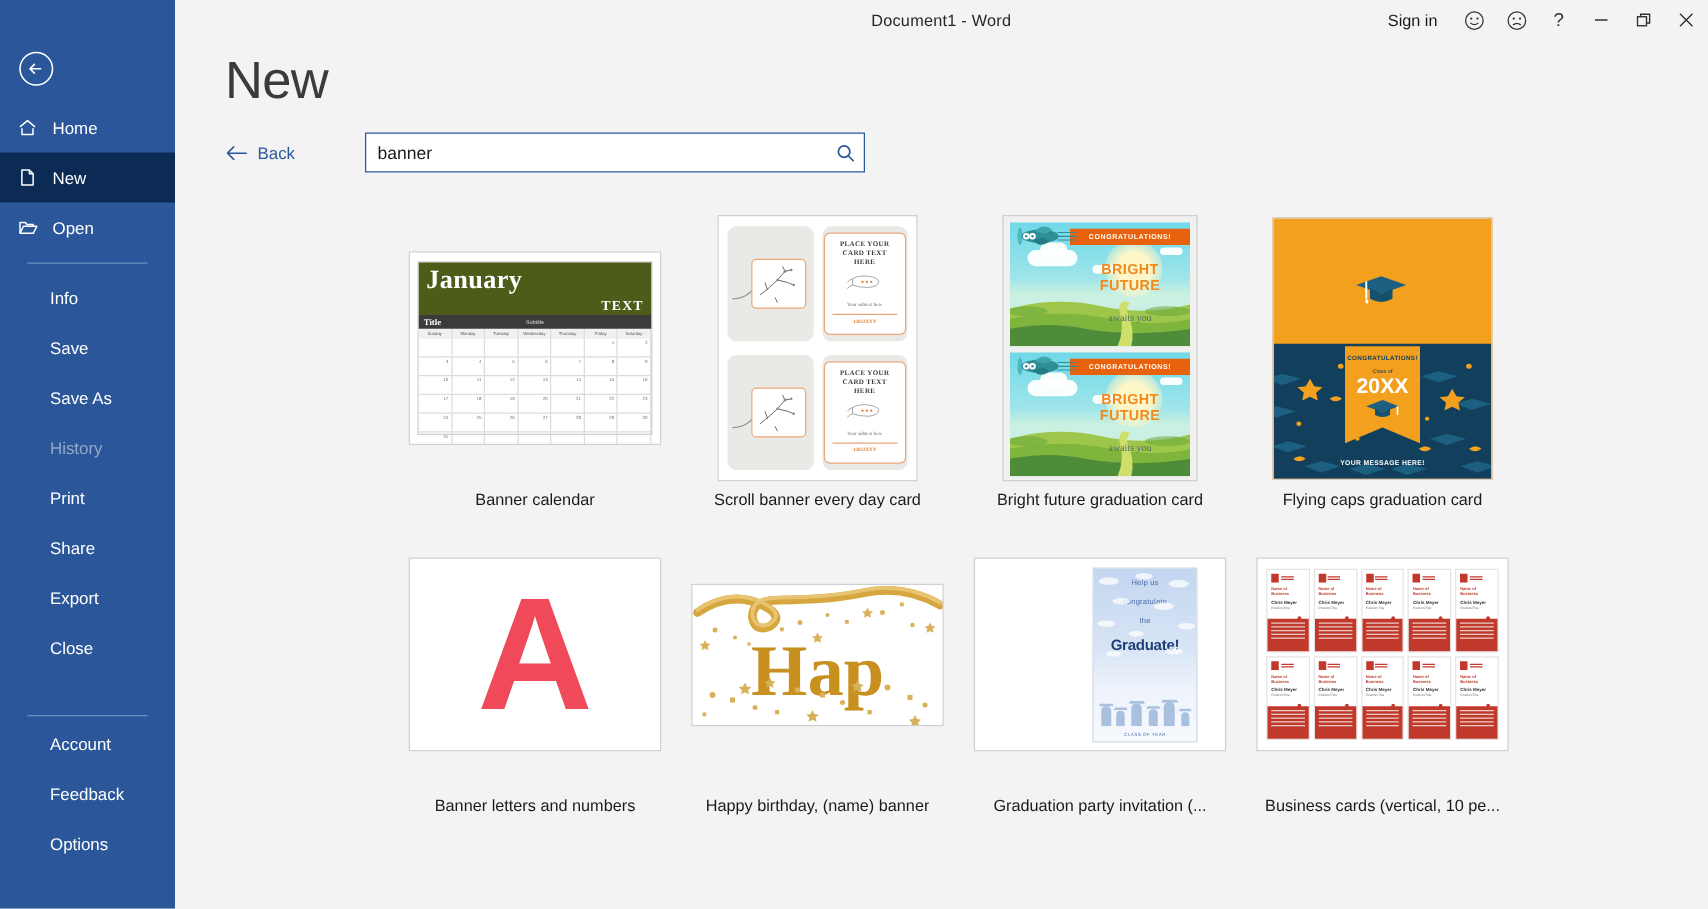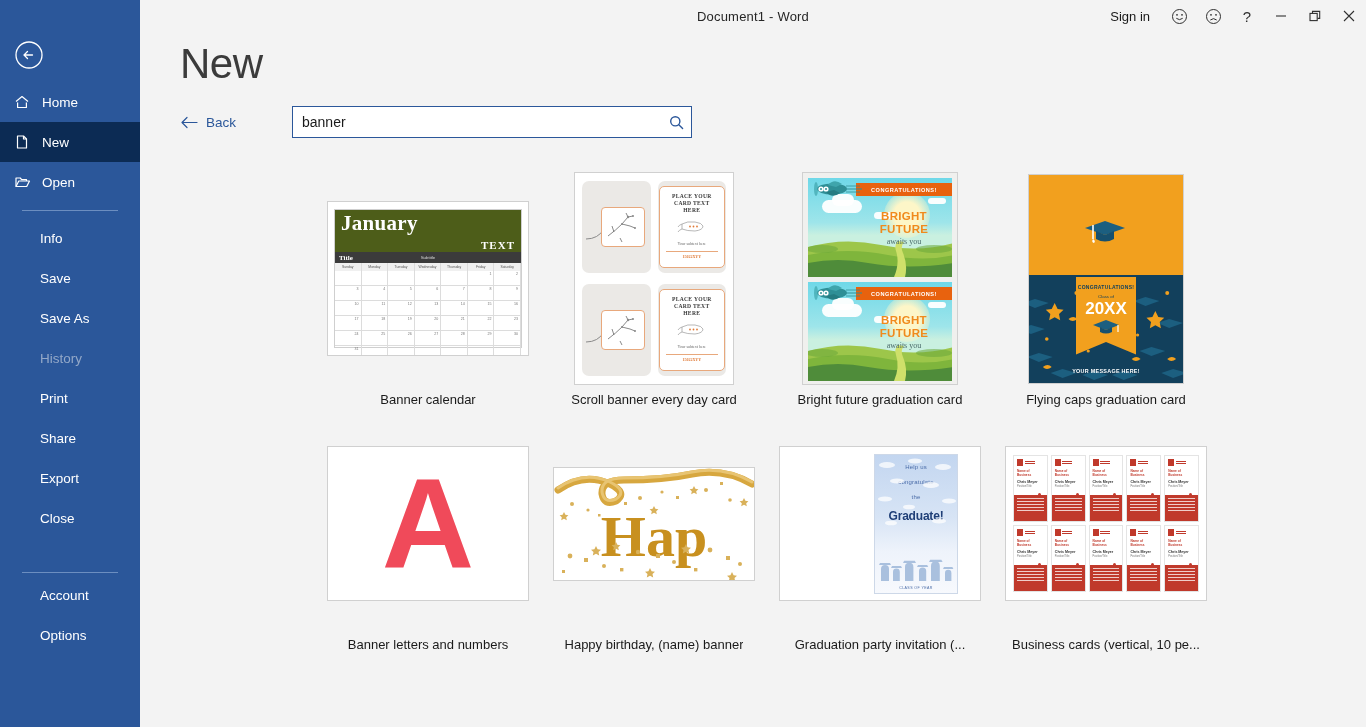--- a/index.html
+++ b/index.html
@@ -214,25 +214,25 @@
   .bf-banner span {
     color: #fff; font-size: 5.6px; font-weight: bold; letter-spacing: .5px;
   }
   .bf-plane { position: absolute; left: 4px; top: 2px; }
   .bf-txt { position: absolute; right: 12px; top: 32px; text-align: center; width: 72px; }
   .bf-big {
     color: #f08a1c; font-weight: bold; font-size: 11.5px; line-height: 13px;
     letter-spacing: .3px;
   }
   .bf-small {
-    font-family: "Liberation Serif", serif; font-size: 8px; color: #4a6a6a; margin-top: 1px;
-  }
-
-  
-  .t-caps { width: 156px; height: 210px; background: #f2a01e; position: relative; overflow: hidden; }
+    font-family: "Liberation Serif", serif; font-size: 8px; color: #4a6a6a; margin-top: 14px;
+  }
+
+  
+  .t-caps { width: 176px; height: 210px; background: #f2a01e; position: relative; overflow: hidden; }
   .caps-bottom {
     position: absolute; left: 0; right: 0; bottom: 0; height: 108px; background: #12405c;
     overflow: hidden;
   }
   .caps-ribbon {
     position: absolute; left: 50%; transform: translateX(-50%); bottom: 28px;
     width: 60px; height: 78px; background: #f2a01e;
     clip-path: polygon(0 0, 100% 0, 100% 100%, 50% 84%, 0 100%);
     display: flex; flex-direction: column; align-items: center; padding-top: 7px;
   }
@@ -385,20 +385,23 @@
       </div>
     </div>
 
     <div style="position:absolute;top:562px;left:0;right:0;">
       <div class="divider"></div>
     </div>
 
     <div class="nav-bottom" style="top:575px;">
       <div class="nav-item plain">
         <span>Account</span>
+      </div>
+      <div class="nav-item plain">
+        <span>Feedback</span>
       </div>
       <div class="nav-item plain">
         <span>Options</span>
       </div>
     </div>
   </div>
 
   <div class="titlebar">
     <div class="title-text">Document1  -  Word</div>
     <div class="tb-right">

